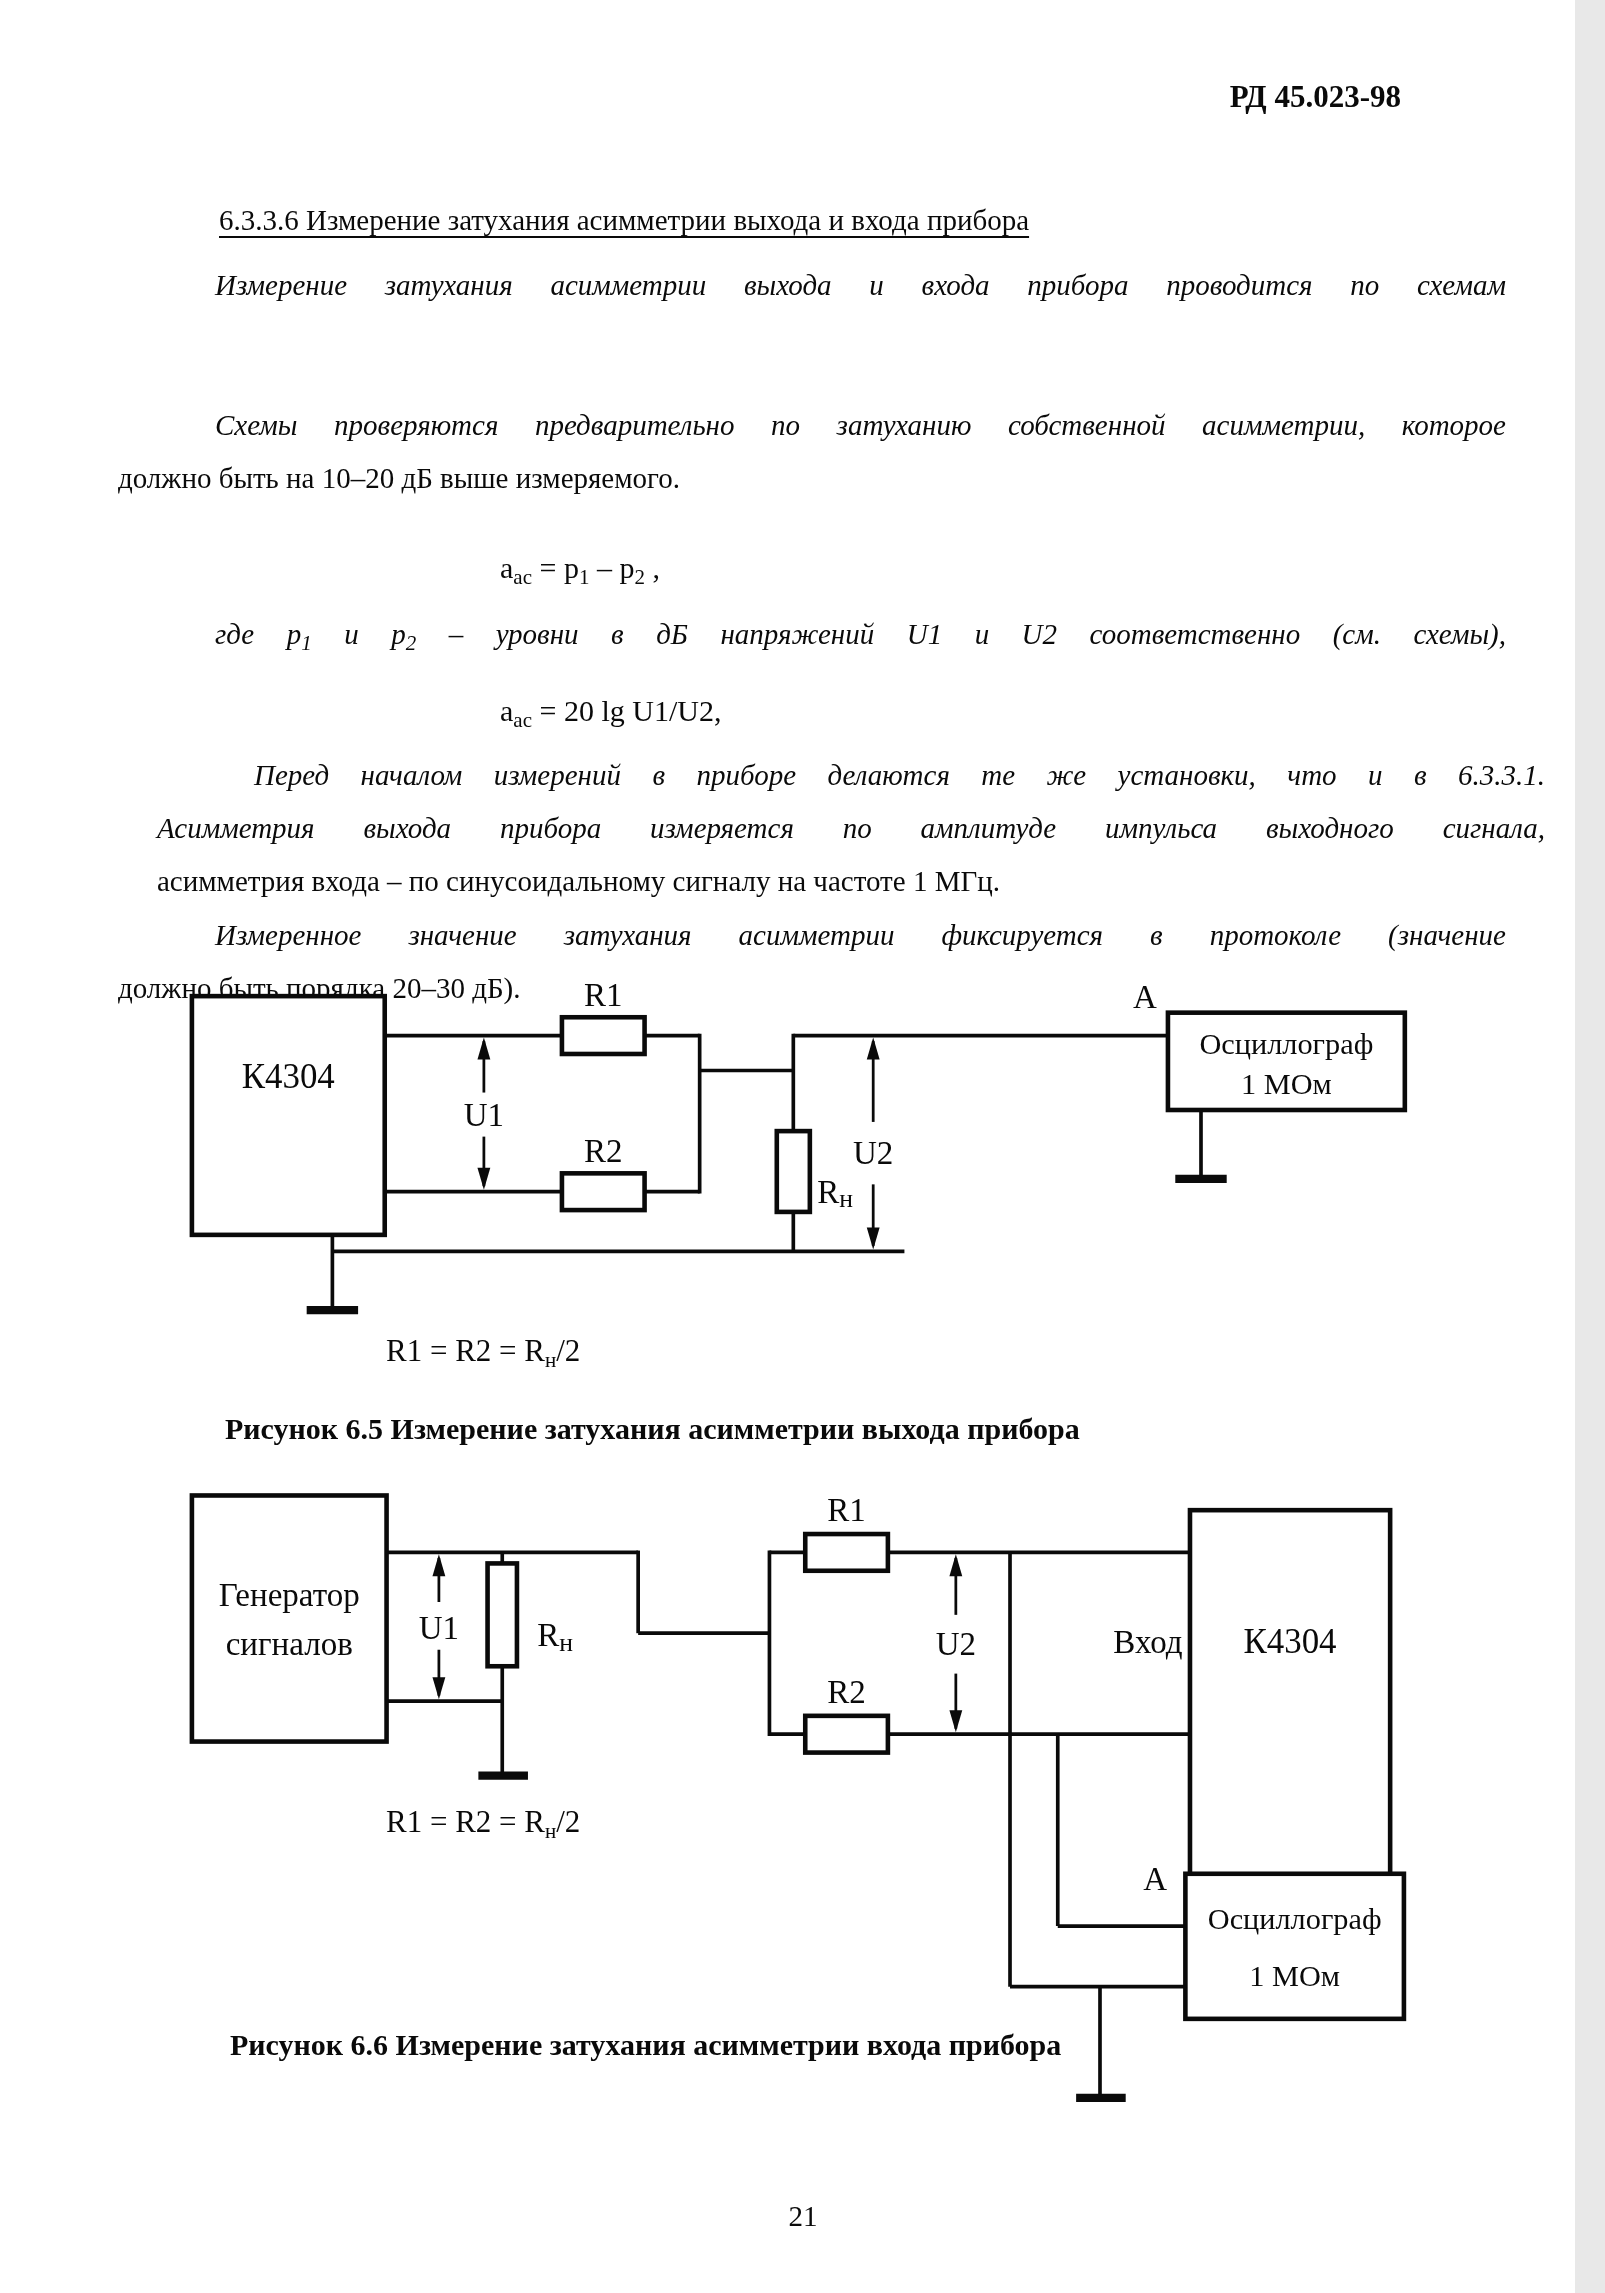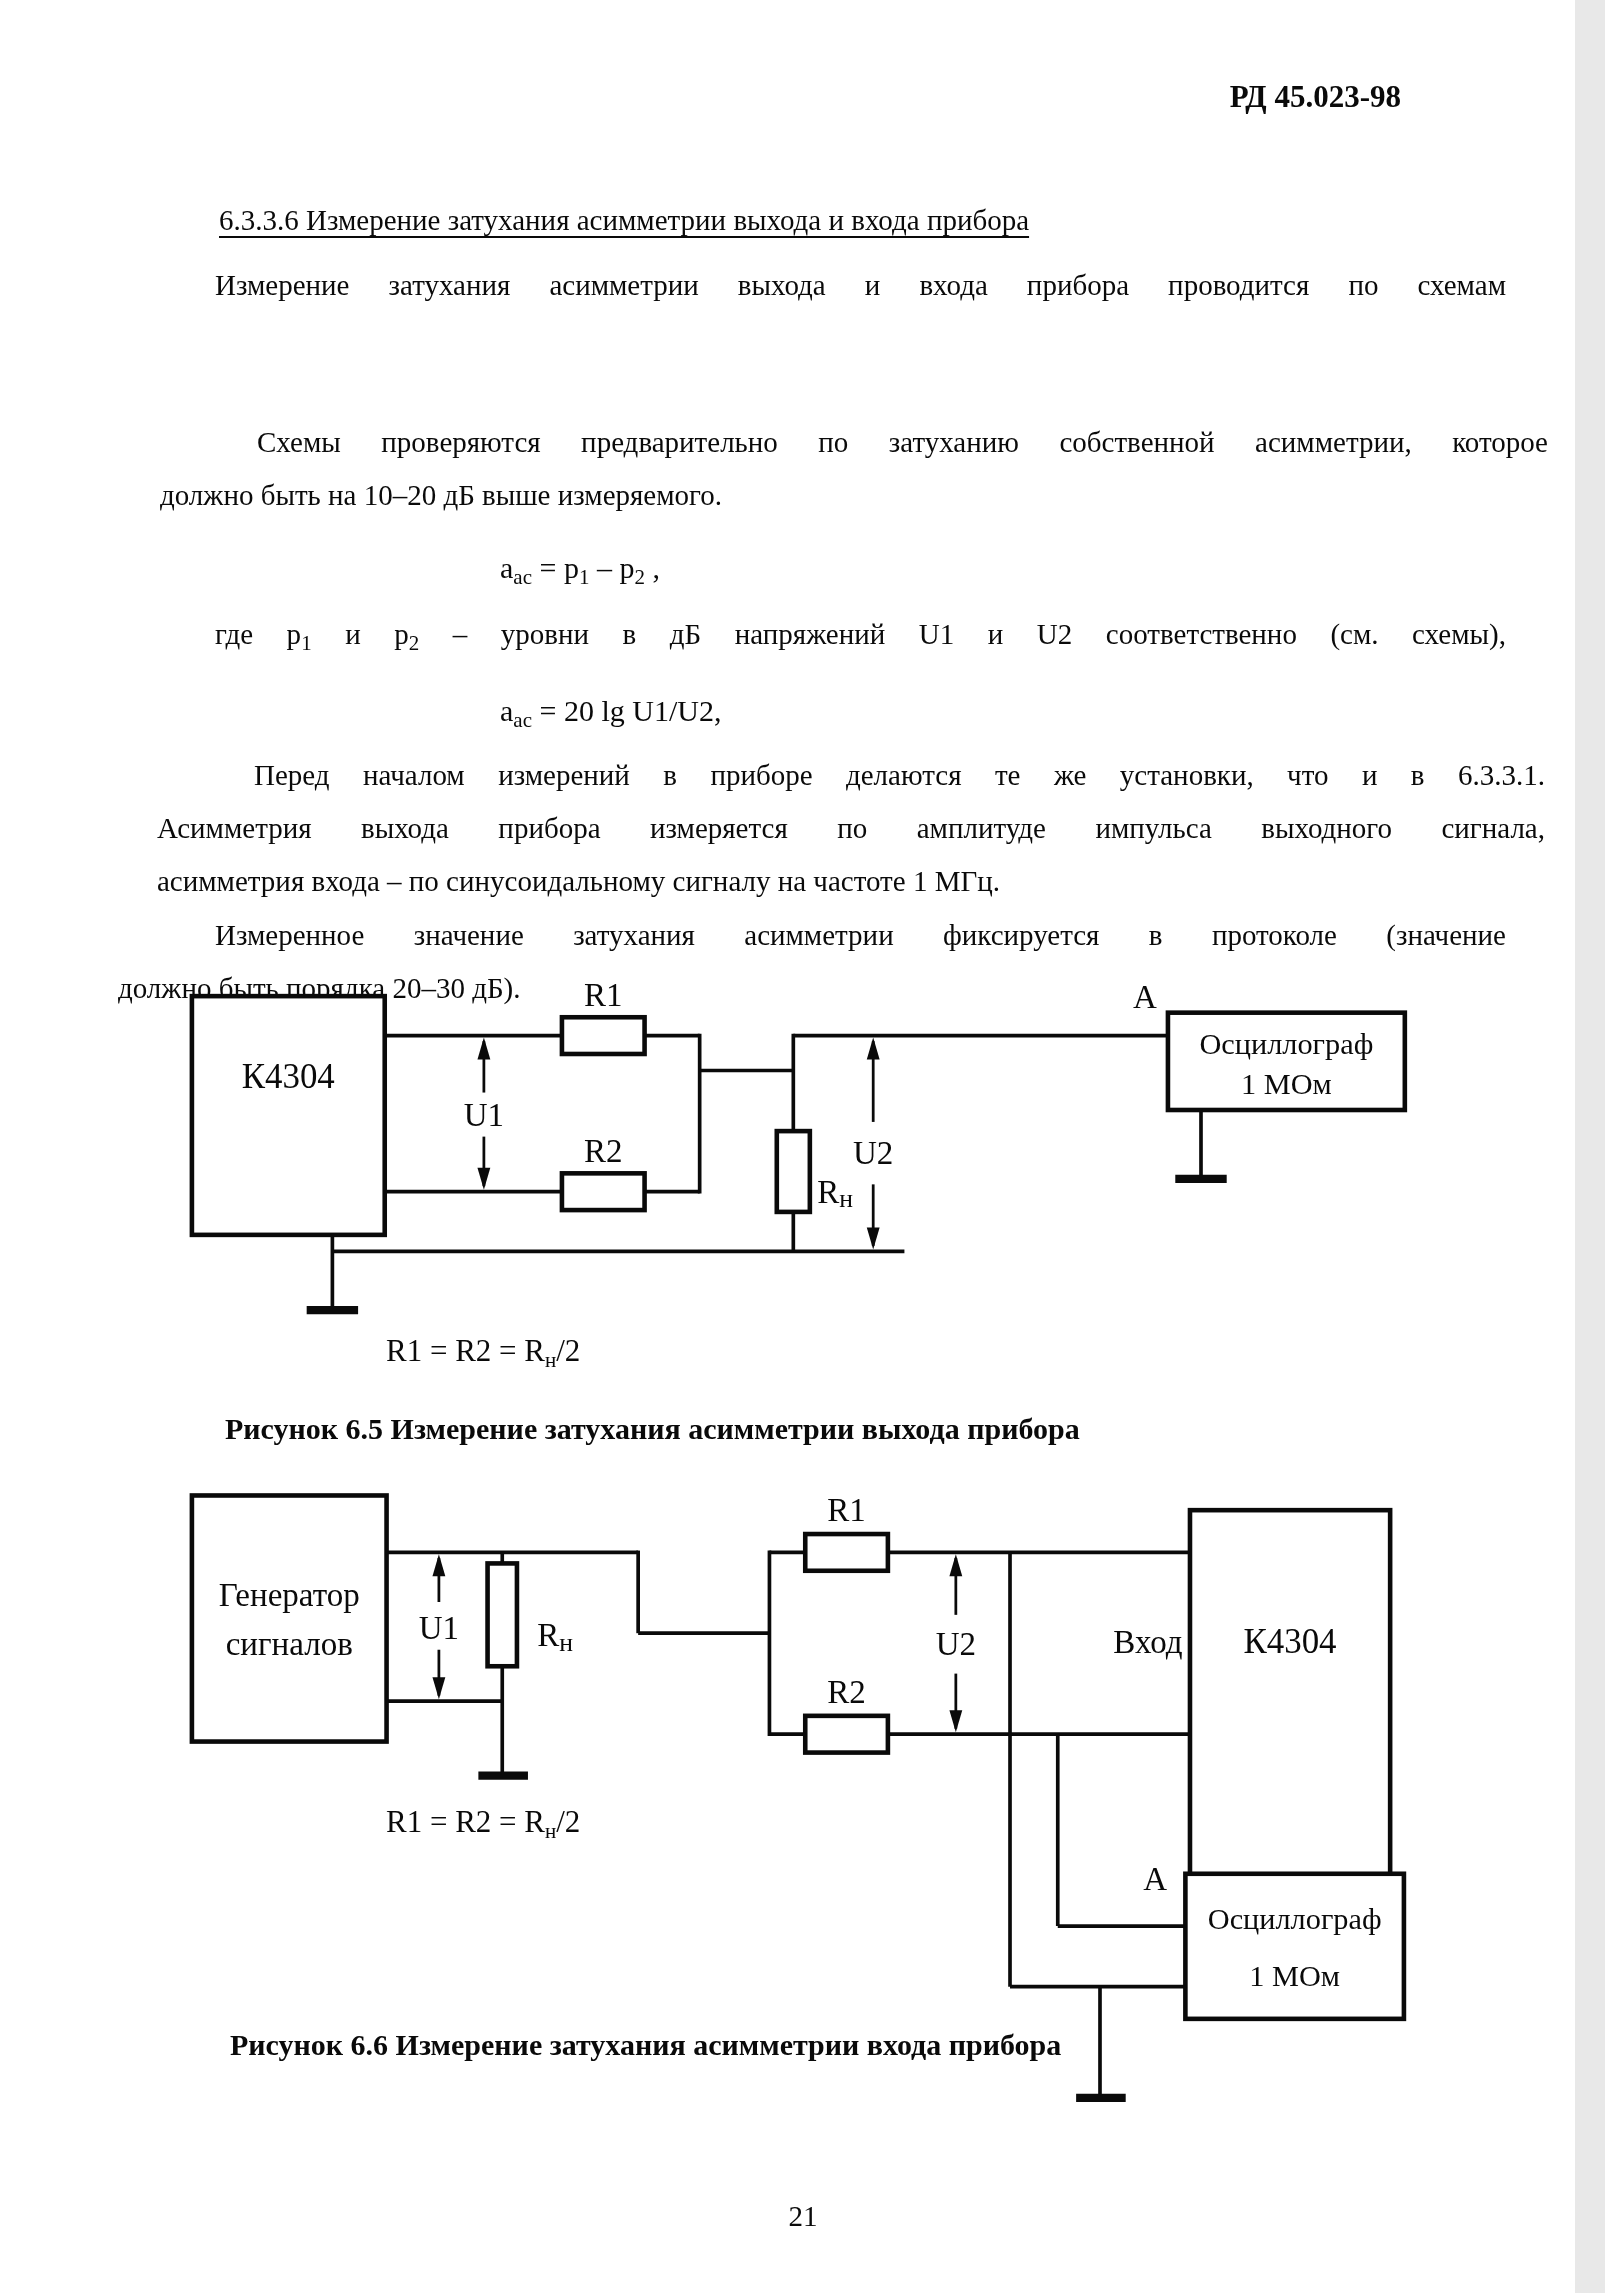--- a/index.html
+++ b/index.html
@@ -14,21 +14,21 @@
   .abs{position:absolute;}
   .doccode{font-weight:bold;font-size:31px;white-space:nowrap;}
   .heading{
     font-size:29px;white-space:nowrap;
     text-decoration:underline;
     text-decoration-thickness:2.3px;
     text-underline-offset:6.4px;
   }
   .para{width:1388px;}
   .pline{font-size:29px;line-height:53px;width:100%;}
-  .jl{text-align:justify;text-align-last:justify;}
+  .jl{text-align:justify;text-align-last:justify;font-style:italic;}
   .ll{text-align:left;}
   .ind{padding-left:97px;box-sizing:border-box;}
   .formula{font-size:30px;white-space:nowrap;}
   .sub{font-size:21px;vertical-align:-6.4px;}
   .figformula{font-size:31px;white-space:nowrap;}
   .caption{font-weight:bold;font-size:30px;white-space:nowrap;}
   .pagenum{font-size:29px;}
   svg{position:absolute;left:0;}
   svg line, svg rect{stroke:#0a0a0a;}
   svg rect{fill:#ffffff;}
@@ -45,21 +45,21 @@
 <div class="page">
 
   <div class="abs doccode" style="top:79px;right:174px;">РД 45.023-98</div>
 
   <div class="abs heading" style="left:219px;top:204px;">6.3.3.6 Измерение затухания асимметрии выхода и входа прибора</div>
 
   <div class="abs para" style="left:118px;top:259px;">
     <div class="pline jl ind">Измерение затухания асимметрии выхода и входа прибора проводится по схемам</div>
   </div>
 
-  <div class="abs para" style="left:118px;top:416px;margin-left:42px;">
+  <div class="abs para" style="left:118px;top:399px;">
     <div class="pline jl ind">Схемы проверяются предварительно по затуханию собственной асимметрии, которое</div>
     <div class="pline ll">должно быть на 10–20 дБ выше измеряемого.</div>
   </div>
 
 
   <div class="abs formula" style="left:500px;top:551px;">
     <span>a</span><span class="sub">ас</span><span> = p</span><span class="sub">1</span><span> – p</span><span class="sub">2</span><span> ,</span>
   </div>
 
   <div class="abs para" style="left:118px;top:608px;">

